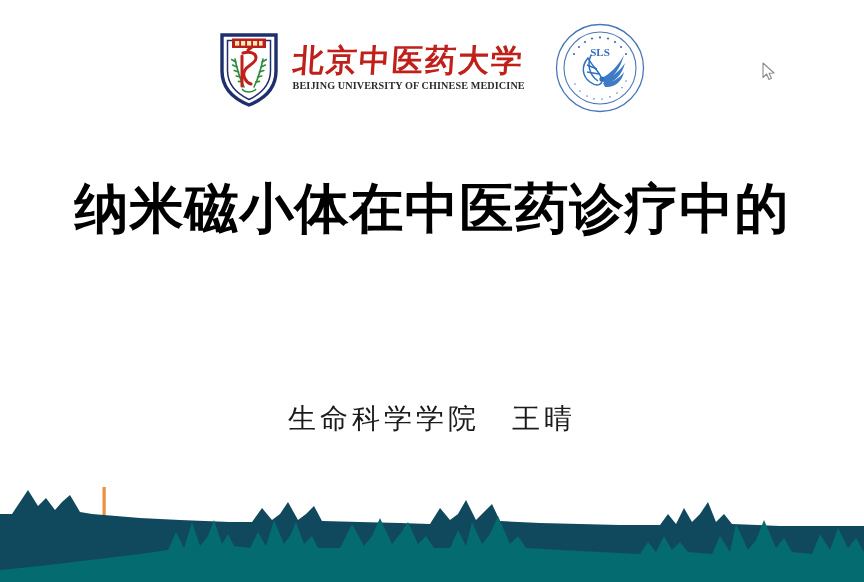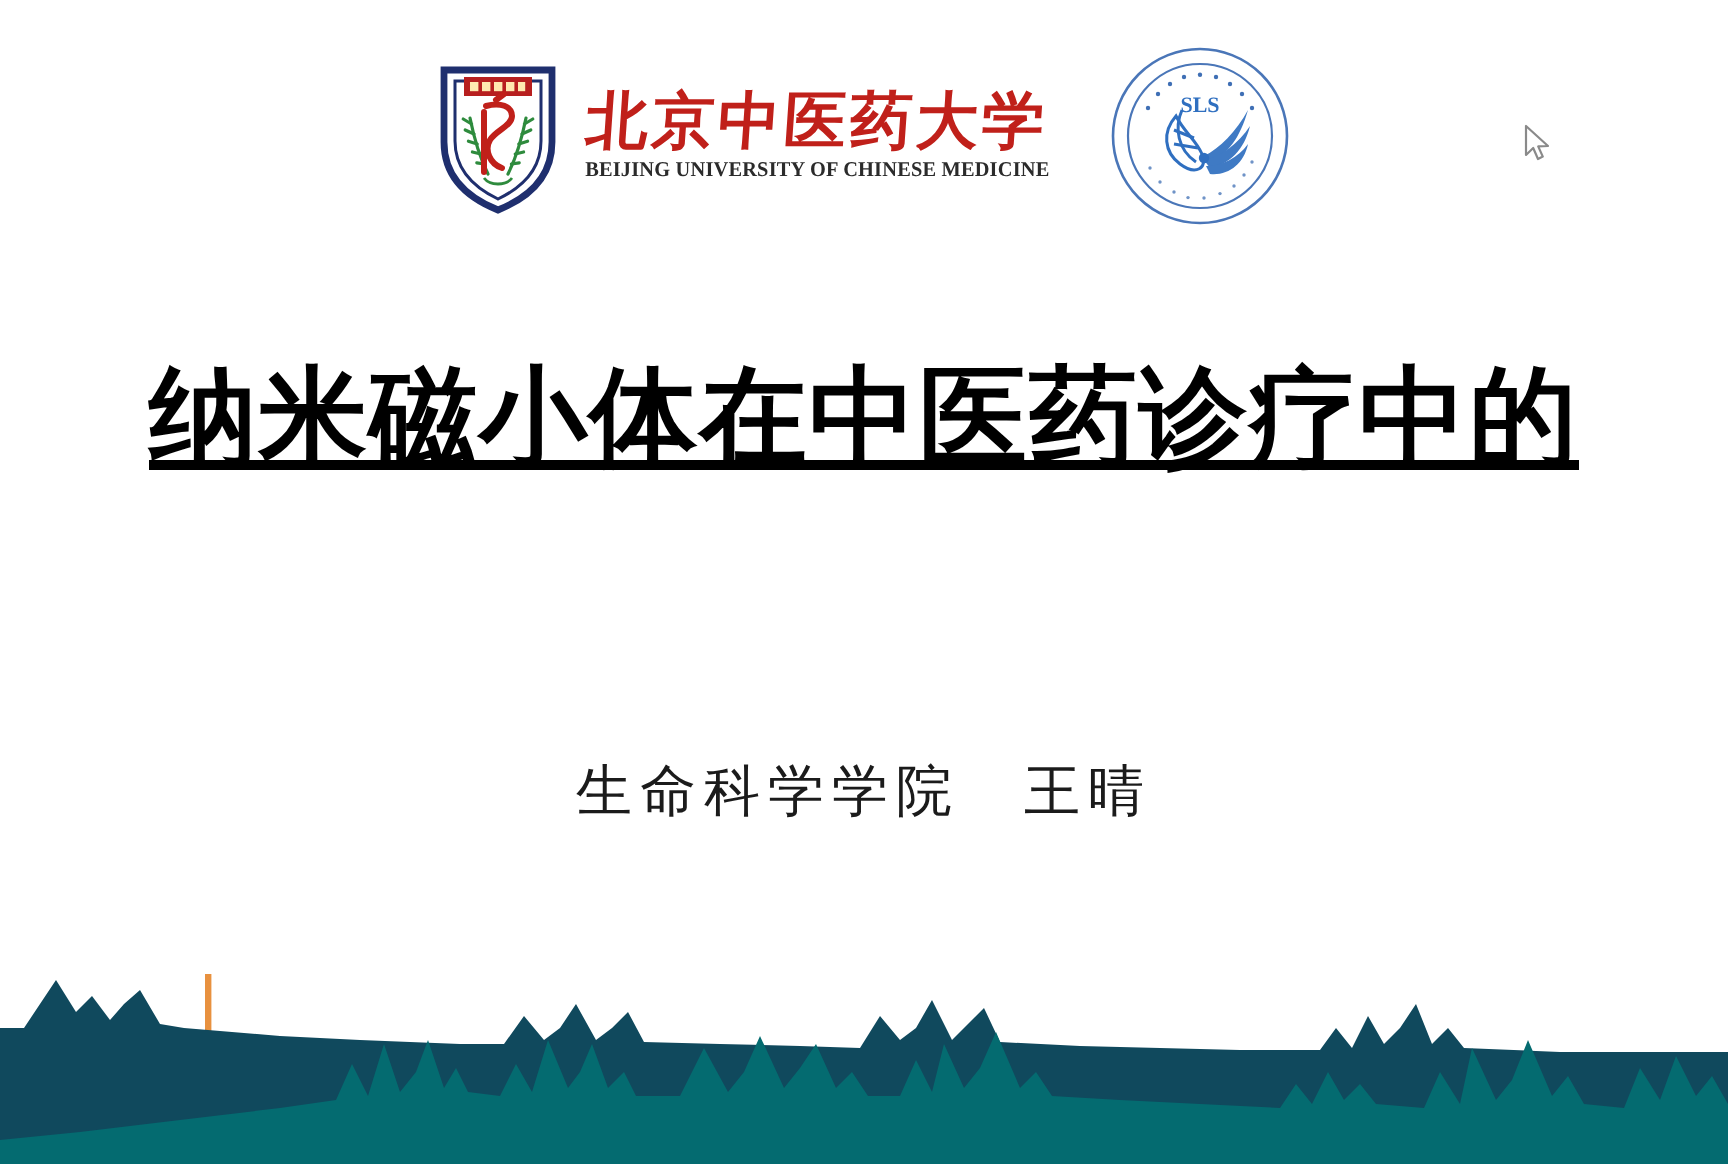--- a/index.html
+++ b/index.html
@@ -75,35 +75,34 @@
     flex: 0 0 auto;
   }
 
   
   #title-block {
     position: absolute;
     left: 0;
     top: 165px;
     width: 864px;
     text-align: center;
-    text-decoration: underline;
   }
   .title-line {
     font-family: "Liberation Serif", "DejaVu Serif", serif;
     font-size: 54px;
     font-weight: 700;
     color: #000000;
     line-height: 88px;
     letter-spacing: 1px;
     white-space: nowrap;
   }
   #subtitle {
     position: absolute;
     left: 0;
-    top: 377px;
+    top: 400px;
     width: 864px;
     text-align: center;
     font-family: "Liberation Serif", "DejaVu Serif", serif;
     font-size: 28px;
     font-weight: 400;
     color: #1b1b1b;
     letter-spacing: 4px;
     white-space: nowrap;
   }
 

